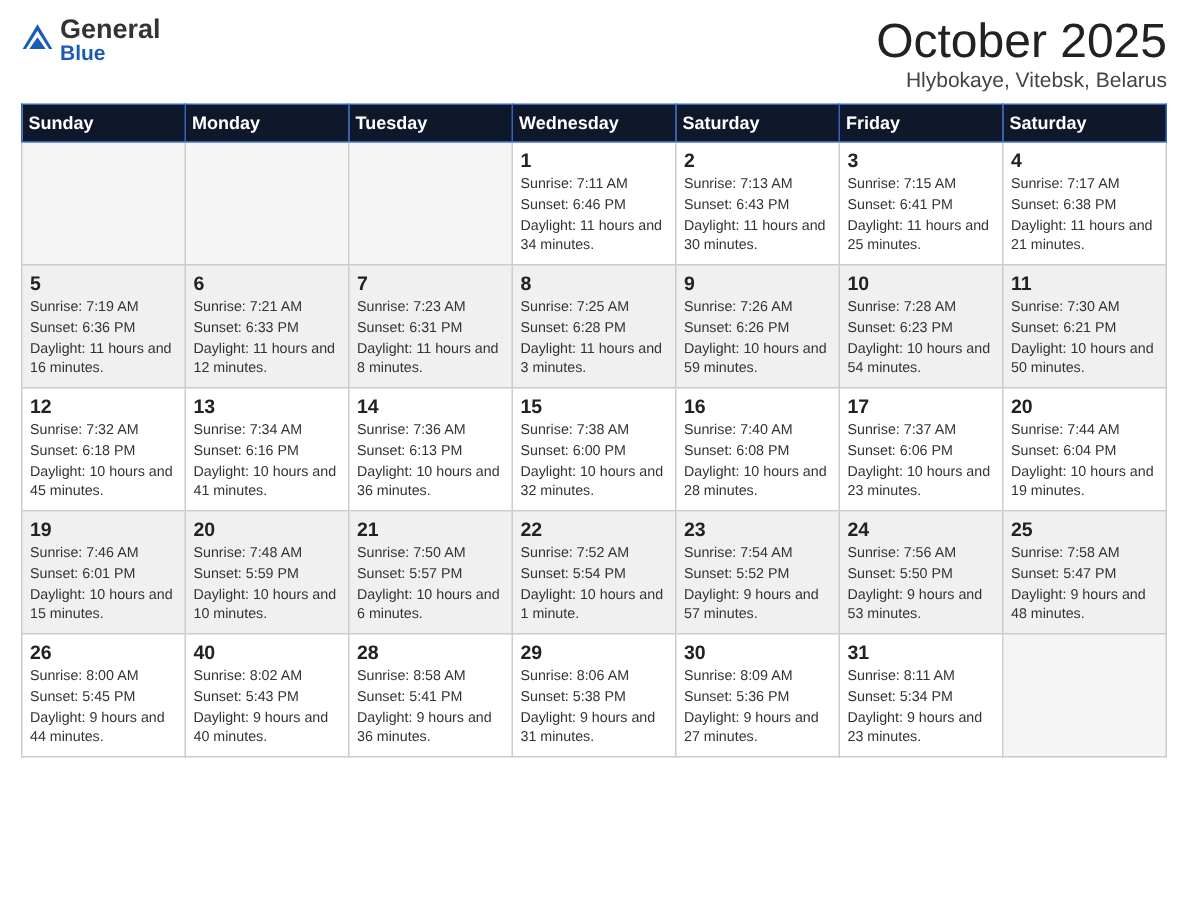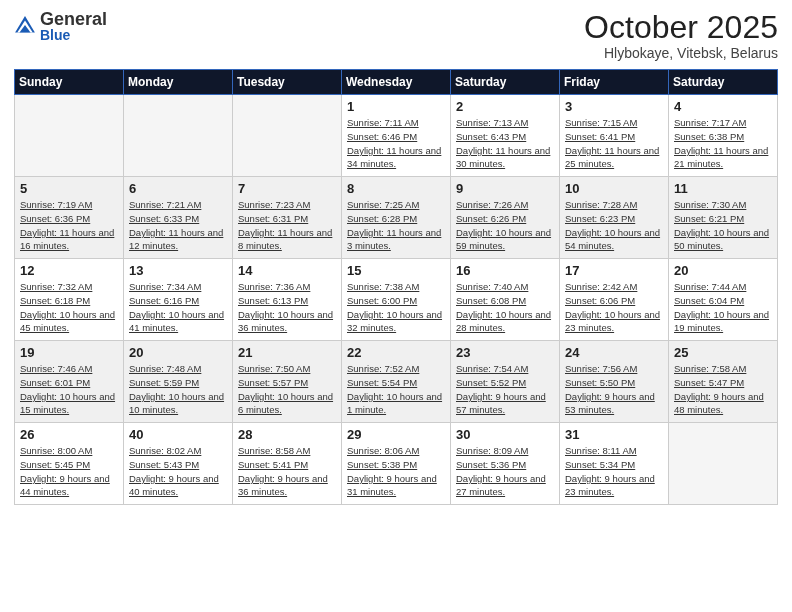--- a/index.html
+++ b/index.html
@@ -90,21 +90,20 @@
       font-size: 13px;
       font-weight: bold;
       color: #222;
       display: block;
       margin-bottom: 2px;
     }
     .day-info {
       font-size: 9.5px;
       color: #333;
       line-height: 1.45;
-      text-decoration: underline;
     }
     .row-shaded td {
       background: #f0f0f0;
     }
   </style>
 </head>
 <body>
 
 <div class="container">
   <div class="header-row">
@@ -253,21 +252,21 @@
           </td>
           <td>
             <span class="day-num">16</span>
             <div class="day-info">Sunrise: 7:40 AM
 Sunset: 6:08 PM
 Daylight: 10 hours
 and 28 minutes.</div>
           </td>
           <td>
             <span class="day-num">17</span>
-            <div class="day-info">Sunrise: 2:42 AM
+            <div class="day-info">Sunrise: 7:37 AM
 Sunset: 6:06 PM
 Daylight: 10 hours
 and 23 minutes.</div>
           </td>
           <td>
             <span class="day-num">20</span>
             <div class="day-info">Sunrise: 7:44 AM
 Sunset: 6:04 PM
 Daylight: 10 hours
 and 19 minutes.</div>

